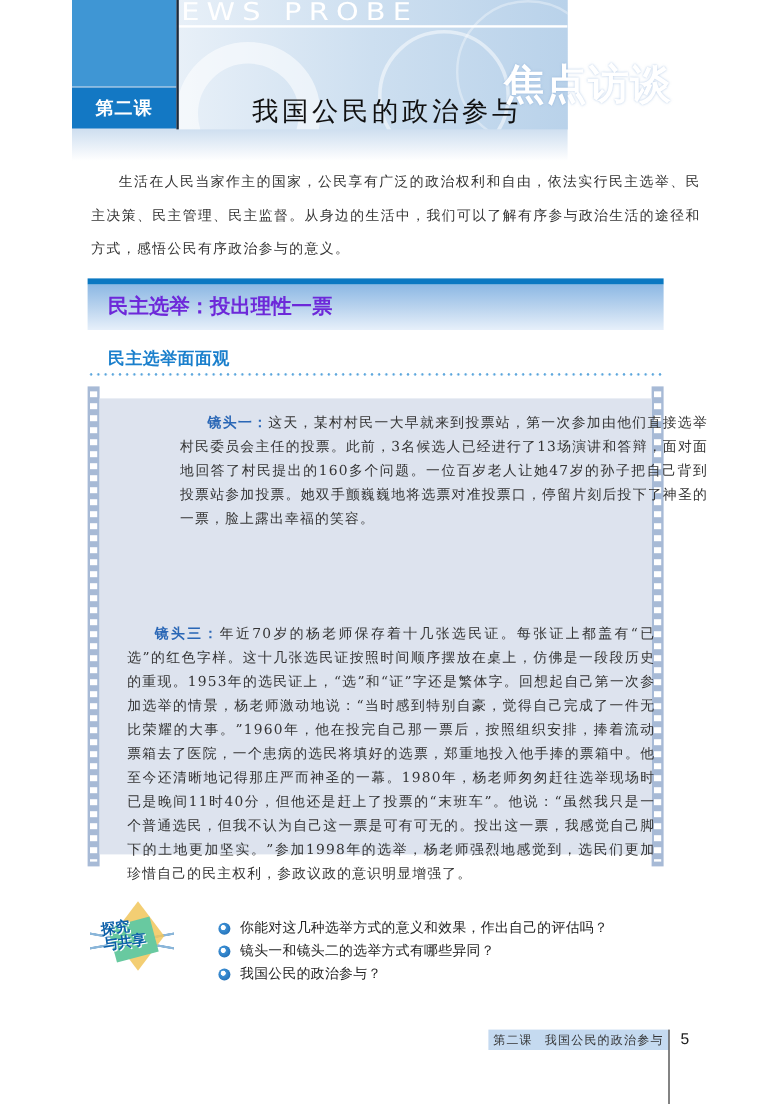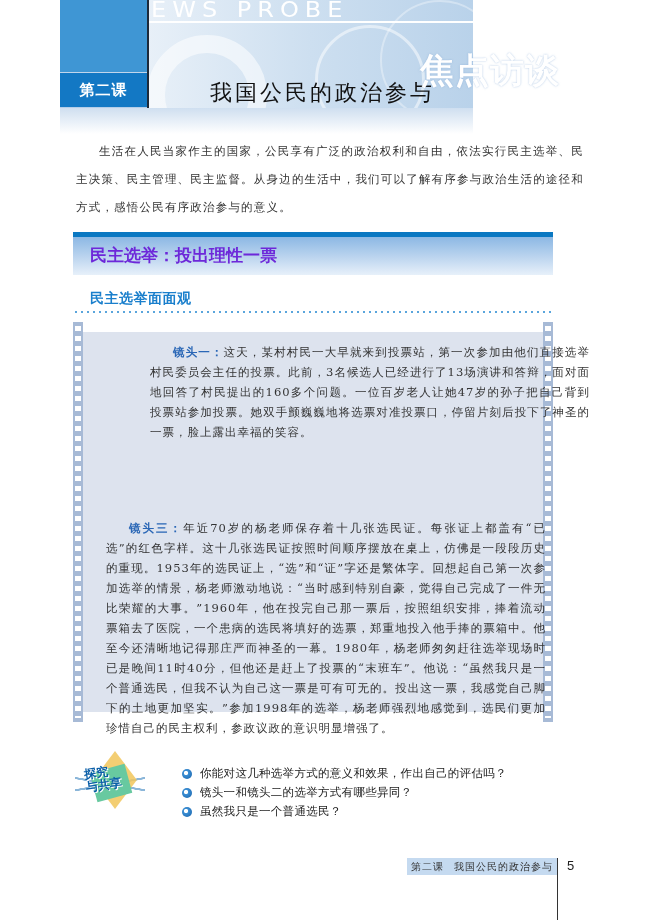--- a/index.html
+++ b/index.html
@@ -210,21 +210,21 @@
   <li>
     <span class="bullet"></span>
     <span>你能对这几种选举方式的意义和效果，作出自己的评估吗？</span>
   </li>
   <li>
     <span class="bullet"></span>
     <span>镜头一和镜头二的选举方式有哪些异同？</span>
   </li>
   <li>
     <span class="bullet"></span>
-    <span>虽然我只是一个普通选民？</span>
+    <span>我国公民的政治参与？</span>
   </li>
 </ul>
 
 <div class="footer-bar">
   <span>第二课</span>
   <span>我国公民的政治参与</span>
 </div>
 <div class="footer-divider"></div>
 <div class="page-number">5</div>
 

